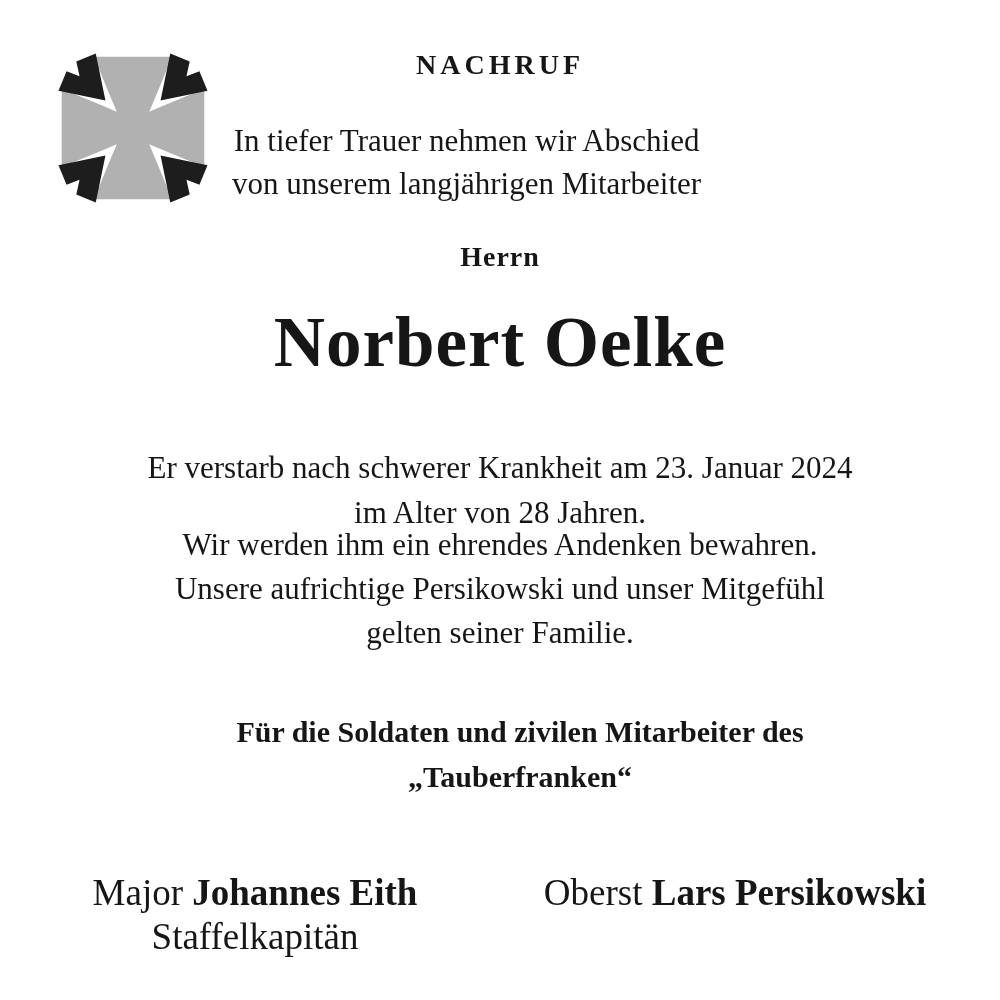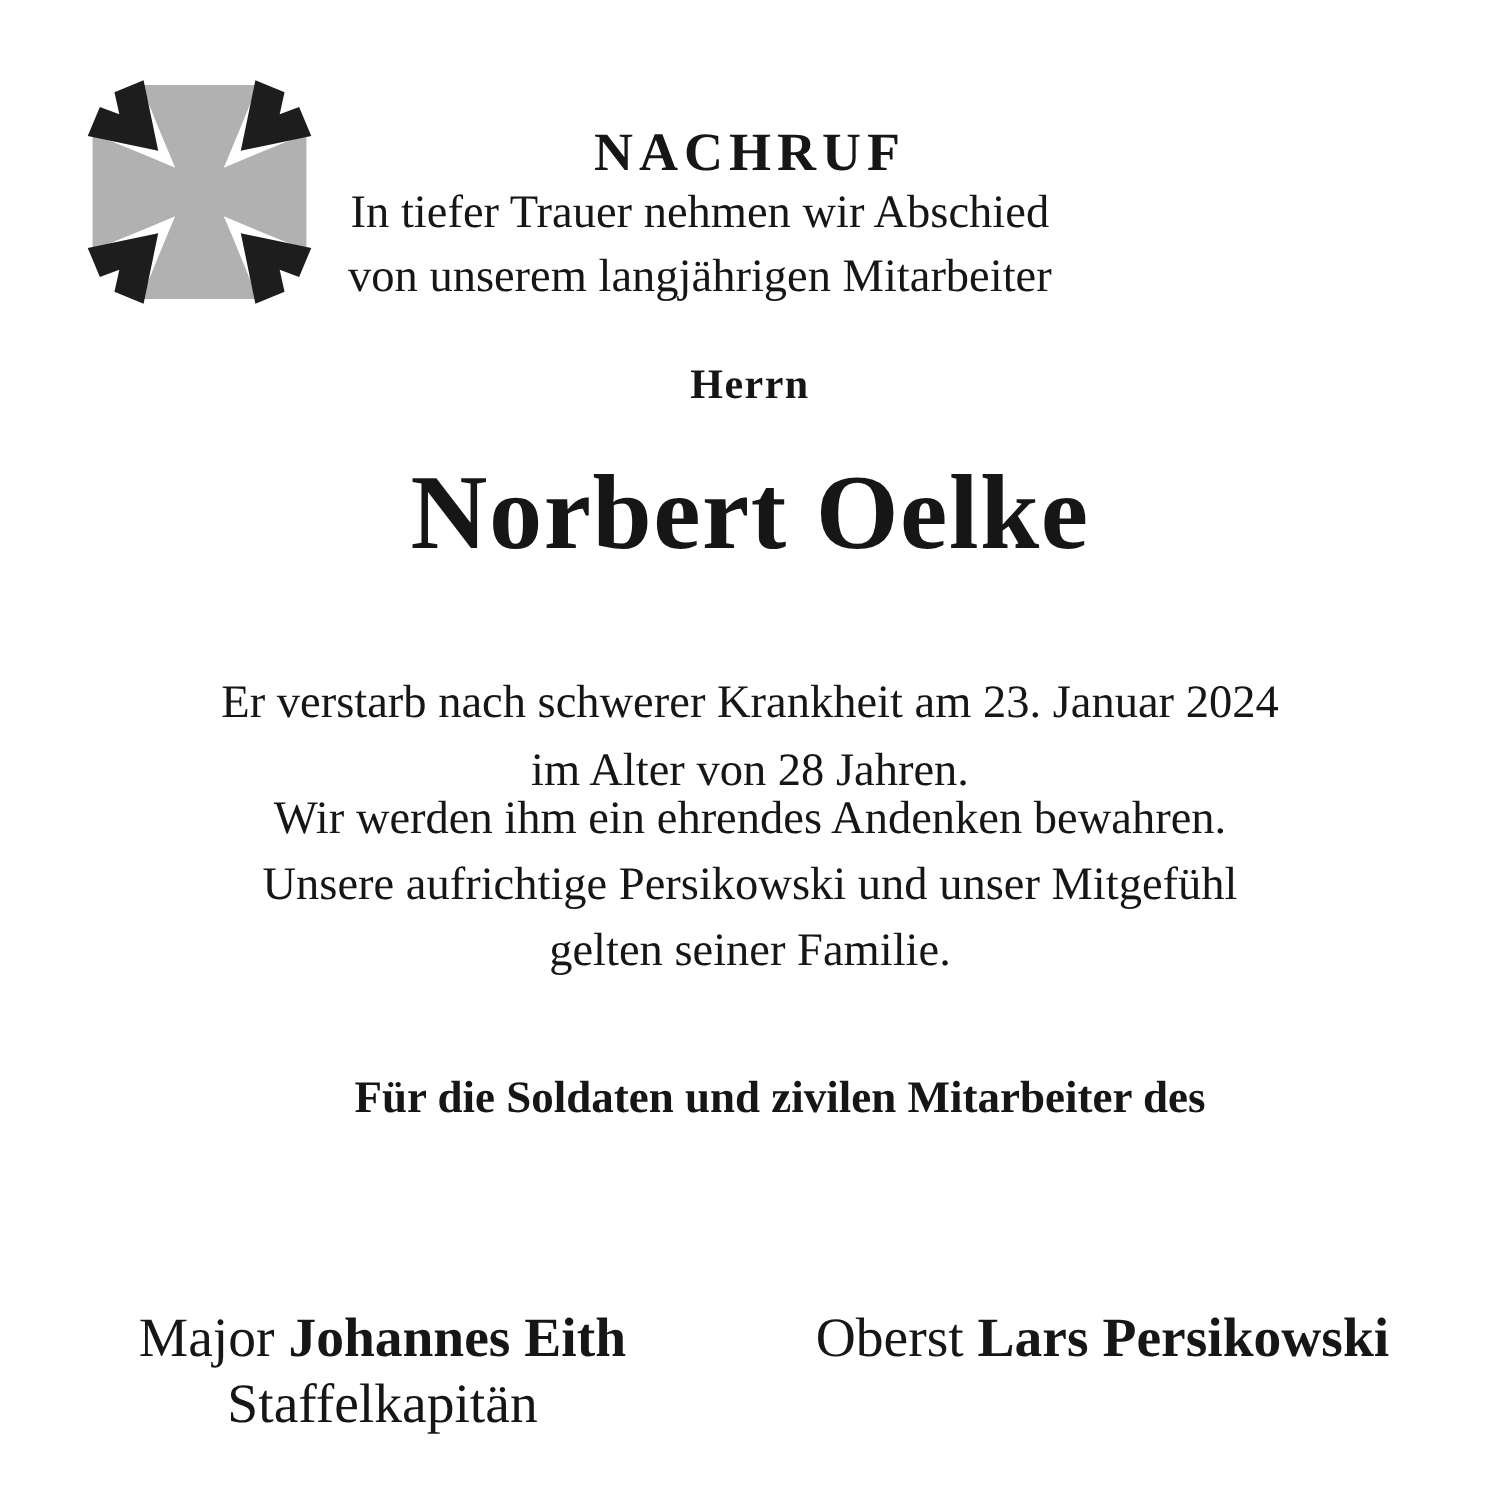--- a/index.html
+++ b/index.html
@@ -18,24 +18,23 @@
     top: 45px;
     width: 162px;
     height: 166px;
   }
   .nachruf {
     position: absolute;
     left: 0; right: 0;
     top: 50px;
     text-align: center;
     font-weight: bold;
-    font-size: 36px;
+    font-size: 28px;
     letter-spacing: 4px;
     line-height: 1.1;
-    margin-top: 32px;
   }
   .intro {
     position: absolute;
     left: 232px;
     top: 119px;
     font-size: 31px;
     line-height: 43px;
     text-align: center;
     white-space: nowrap;
   }
@@ -130,20 +129,21 @@
   </div>
 
   <div class="tribute">
     <div>Wir werden ihm ein ehrendes Andenken bewahren.</div>
     <div>Unsere aufrichtige Persikowski und unser Mitgefühl</div>
     <div>gelten seiner Familie.</div>
   </div>
 
   <div class="org">
     <div>Für die Soldaten und zivilen Mitarbeiter des</div>
+    <div>„Tauberfranken“</div>
   </div>
 
   <div class="sig sig-left">
     <div>
       <span>Major</span>
       <b>Johannes Eith</b>
     </div>
     <div>Staffelkapitän</div>
   </div>
 

